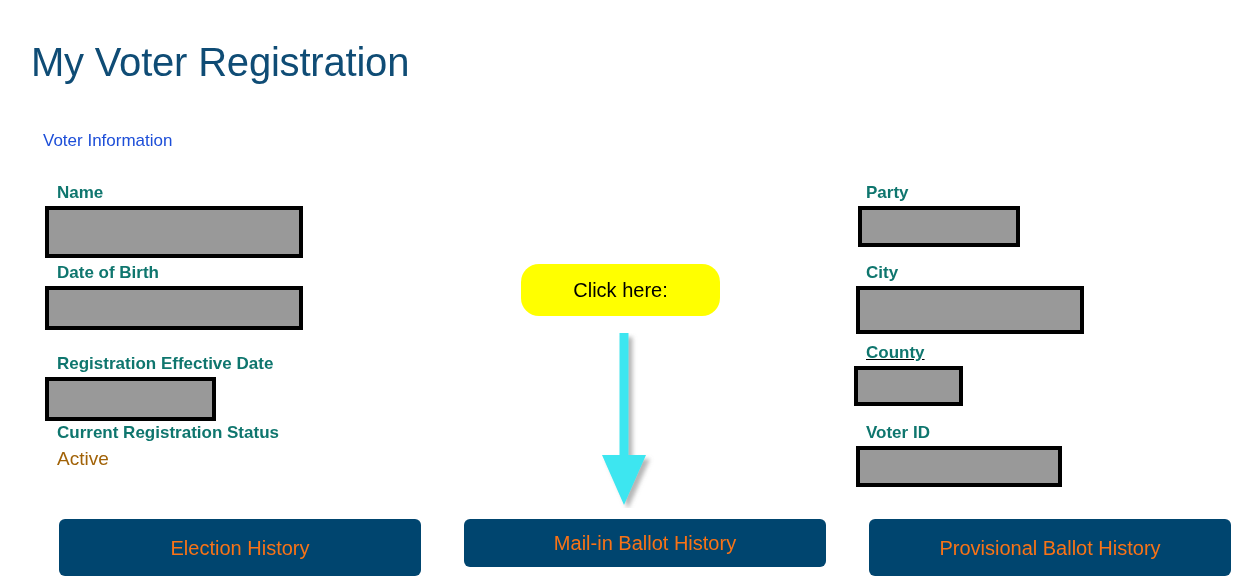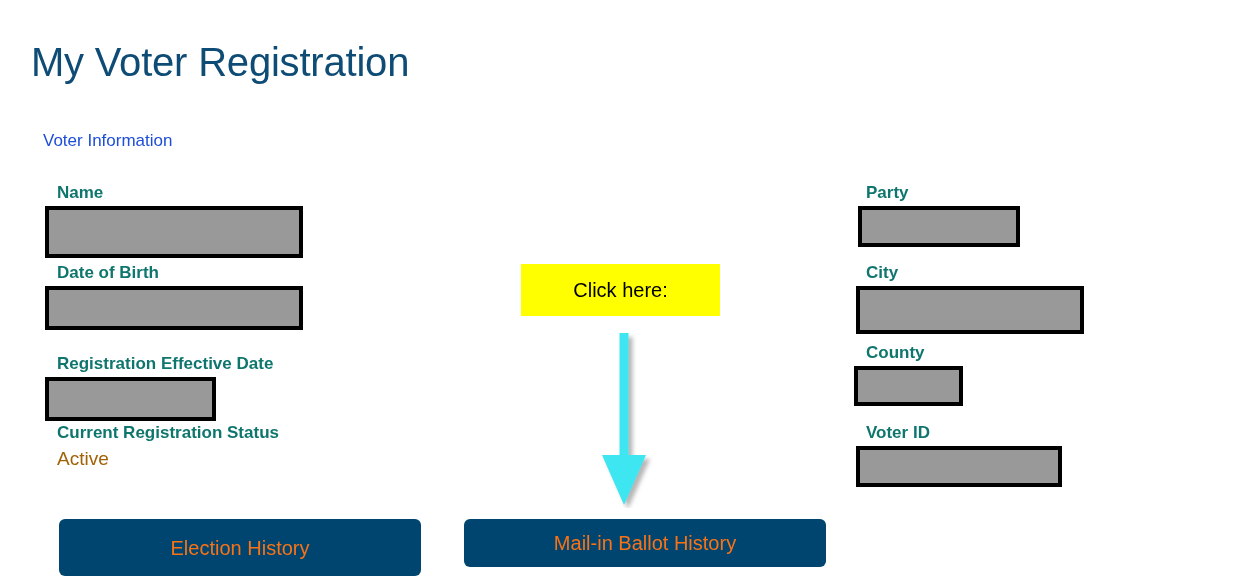--- a/index.html
+++ b/index.html
@@ -77,21 +77,21 @@
 
   
   #field-name        { left: 57px;  top: 183px; }
   #field-dob         { left: 57px;  top: 263px; }
   #field-reg-date    { left: 57px;  top: 343px; margin-top: 11px; }
   #field-reg-status  { left: 57px;  top: 423px; }
 
   
   #field-party       { left: 866px; top: 183px; }
   #field-city        { left: 866px; top: 263px; }
-  #field-county      { left: 866px; top: 343px; }
+  #field-county      { left: 866px; top: 343px; text-decoration: underline; }
   #field-voter-id    { left: 866px; top: 423px; }
 
   
   #field-name       .redaction { width: 258px; height: 52px; margin-left: -12px; }
   #field-dob        .redaction { width: 258px; height: 44px; margin-left: -12px; }
   #field-reg-date   .redaction { width: 171px; height: 44px; margin-left: -12px; }
   #field-party      .redaction { width: 162px; height: 41px; margin-left: -8px;  }
   #field-city       .redaction { width: 228px; height: 48px; margin-left: -10px; }
   #field-county     .redaction { width: 109px; height: 40px; margin-left: -12px; }
   #field-voter-id   .redaction { width: 206px; height: 41px; margin-left: -10px; }
@@ -103,20 +103,21 @@
     top: 264px;
     width: 199px;
     height: 52px;
     background: #ffff00;
     display: flex;
     align-items: center;
     justify-content: center;
     font-size: 20px;
     color: #000000;
     box-sizing: border-box;
+    border-radius: 18px;
   }
 
   .arrow-wrap {
     position: absolute;
     left: 596px;
     top: 333px;
     width: 60px;
     height: 175px;
   }
   .arrow-wrap svg { display: block; }
@@ -204,14 +205,15 @@
       <g filter="url(#arrowShadow)">
         <path d="M 23.5 0 L 32.5 0 L 32.5 122 L 50 122 L 28 172 L 6 122 L 23.5 122 Z" fill="#3ee6f0"></path>
       </g>
     </svg>
   </div>
 
   <button class="history-btn" id="btn-election">Election History</button>
 
   <button class="history-btn" id="btn-mailin">Mail-in Ballot History</button>
 
+  <button class="history-btn" id="btn-provisional">Provisional Ballot History</button>
 
 </div>
 
 </body></html>

